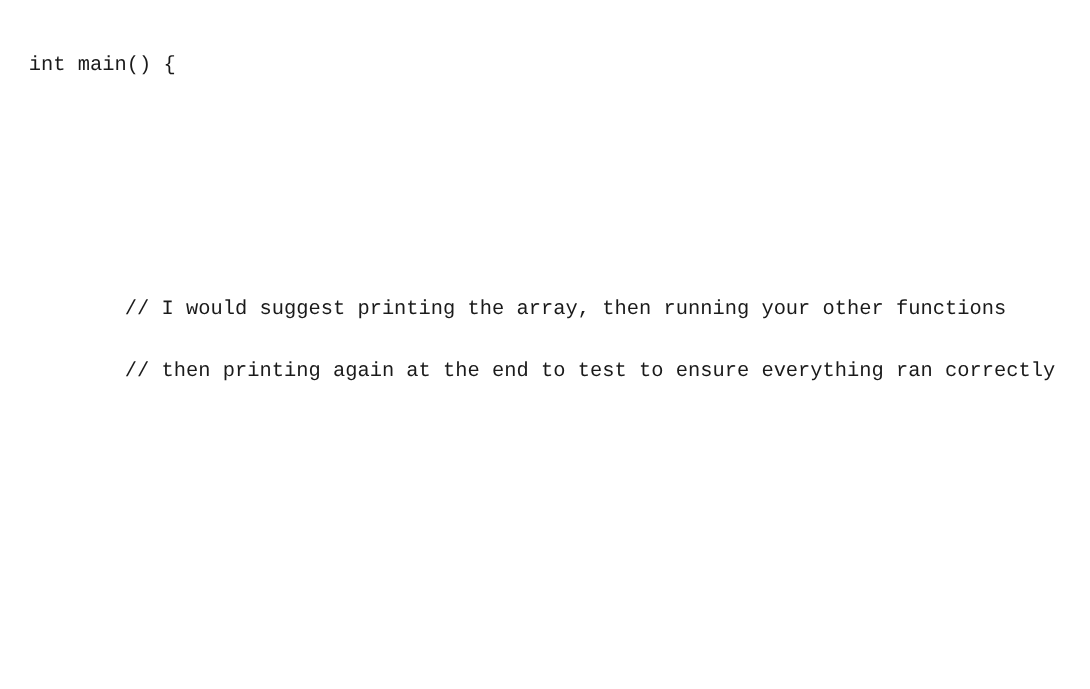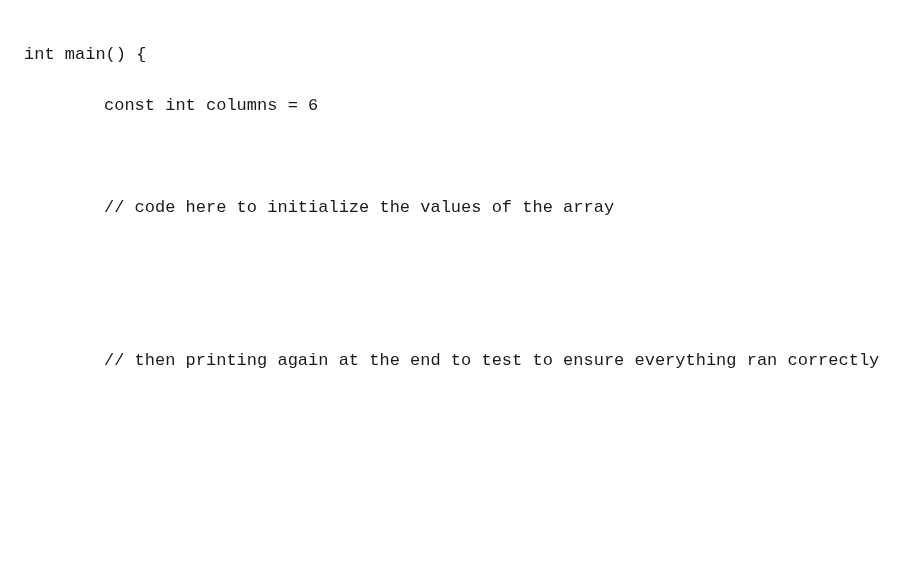--- a/index.html
+++ b/index.html
@@ -25,25 +25,24 @@
       min-height: 1.5em;
     }
     .indent-1 { padding-left: 0; }
     .indent-2 { padding-left: 80px; }
   </style>
 </head>
 <body>
 
 <div class="code-block">
 <span class="line indent-1">int main() {</span>
-<span class="line indent-2">const int columns = 6</span>
-<span class="line indent-2"></span>
-<span class="line indent-2">// code here to initialize the values of the array</span>
 <span class="line indent-2"></span>
 <span class="line indent-2"></span>
+<span class="line indent-2"></span>
+<span class="line indent-2">// I would suggest printing the array, then running your other functions</span>
 <span class="line indent-2">// then printing again at the end to test to ensure everything ran correctly</span>
 
 
 
 
 
 
 
 
 

